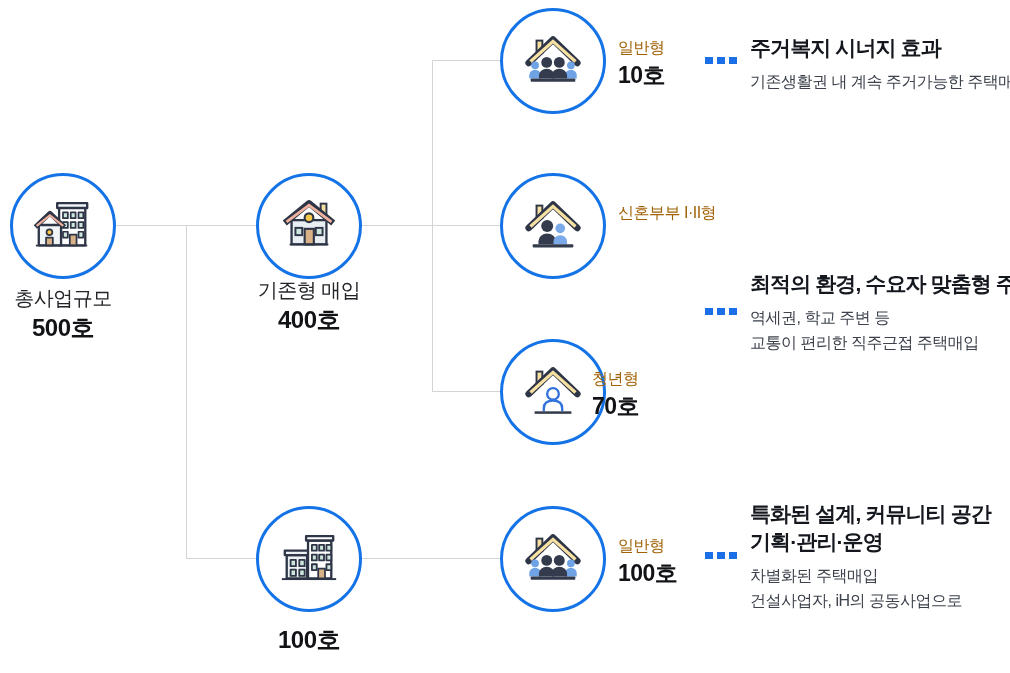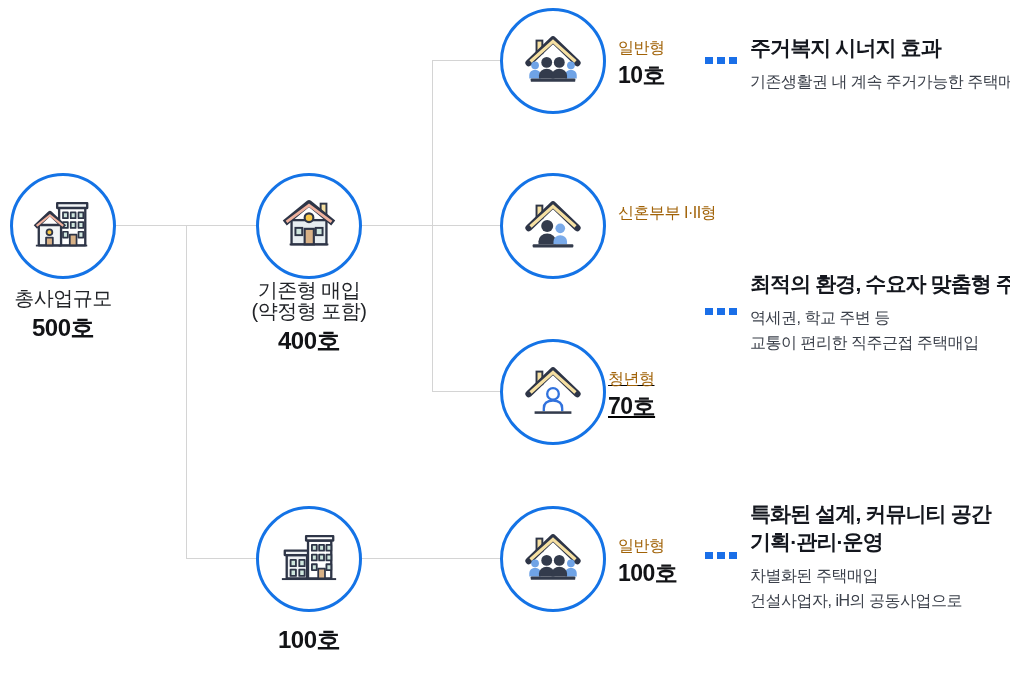--- a/index.html
+++ b/index.html
@@ -81,21 +81,20 @@
         <circle cx="32" cy="25.5" r="4.5" fill="#f7c748" stroke="#2e3547" stroke-width="2.2"></circle>
         <rect x="18" y="36" width="7" height="7.5" fill="#cfe6dd" stroke="#2e3547" stroke-width="2"></rect>
         <rect x="39" y="36" width="7" height="7.5" fill="#cfe6dd" stroke="#2e3547" stroke-width="2"></rect>
         <rect x="27.5" y="37" width="9.5" height="16" fill="#d8b186" stroke="#2e3547" stroke-width="2.2"></rect>
         <rect x="12" y="52.2" width="40" height="1.8" fill="#2e3547"></rect>
       </svg>
     </span>
   </div>
   <div class="under-label" style="left:229px;top:280px;width:160px;">
     <div class="nl">기존형 매입</div>
-    <div class="nl">(약정형 포함)</div>
     <div class="nv">400호</div>
   </div>
 
   <div class="node-circle" style="left:256px;top:506px;">
     <span>
       <svg viewBox="0 0 64 64" width="62" height="62">
         <g stroke="#2e3547" stroke-width="2.4" stroke-linejoin="round">
           <rect x="9" y="30" width="21" height="24" fill="#eef1f3"></rect>
           <rect x="7" y="25.5" width="25" height="4.5" fill="#eef1f3"></rect>
           <rect x="31" y="15" width="24" height="39" fill="#ffffff"></rect>
@@ -178,21 +177,21 @@
       <svg viewBox="0 0 64 64" width="62" height="62">
         <rect x="15" y="13" width="6" height="13" fill="#f6e0a2" stroke="#2e3547" stroke-width="2"></rect>
         <path d="M7 36 L32 12 L57 36" fill="none" stroke="#2e3547" stroke-width="7" stroke-linejoin="round" stroke-linecap="round"></path>
         <path d="M8.8 34.6 L32 13.8 L55.2 34.6" fill="none" stroke="#f6e0a2" stroke-width="3.4"></path>
         <circle cx="32" cy="36" r="6" fill="#ffffff" stroke="#3172dd" stroke-width="2.4"></circle>
         <path d="M22.5 54 v-3 q0 -8 9.5 -8 q9.5 0 9.5 8 v3" fill="#ffffff" stroke="#3172dd" stroke-width="2.4"></path>
         <rect x="13" y="54" width="38" height="2.6" fill="#333b4c"></rect>
       </svg>
     </span>
   </div>
-  <div class="side-label" style="left:608px;top:369px;text-decoration:underline;">
+  <div class="side-label" style="left:592px;top:369px;">
     <div class="sl">청년형</div>
     <div class="sv">70호</div>
   </div>
 
   <div class="node-circle" style="left:500px;top:506px;">
     <span>
       <svg viewBox="0 0 64 64" width="62" height="62">
         <rect x="15" y="13" width="6" height="13" fill="#f6e0a2" stroke="#2e3547" stroke-width="2"></rect>
         <path d="M7 36 L32 12 L57 36" fill="none" stroke="#2e3547" stroke-width="7" stroke-linejoin="round" stroke-linecap="round"></path>
         <path d="M8.8 34.6 L32 13.8 L55.2 34.6" fill="none" stroke="#f6e0a2" stroke-width="3.4"></path>

